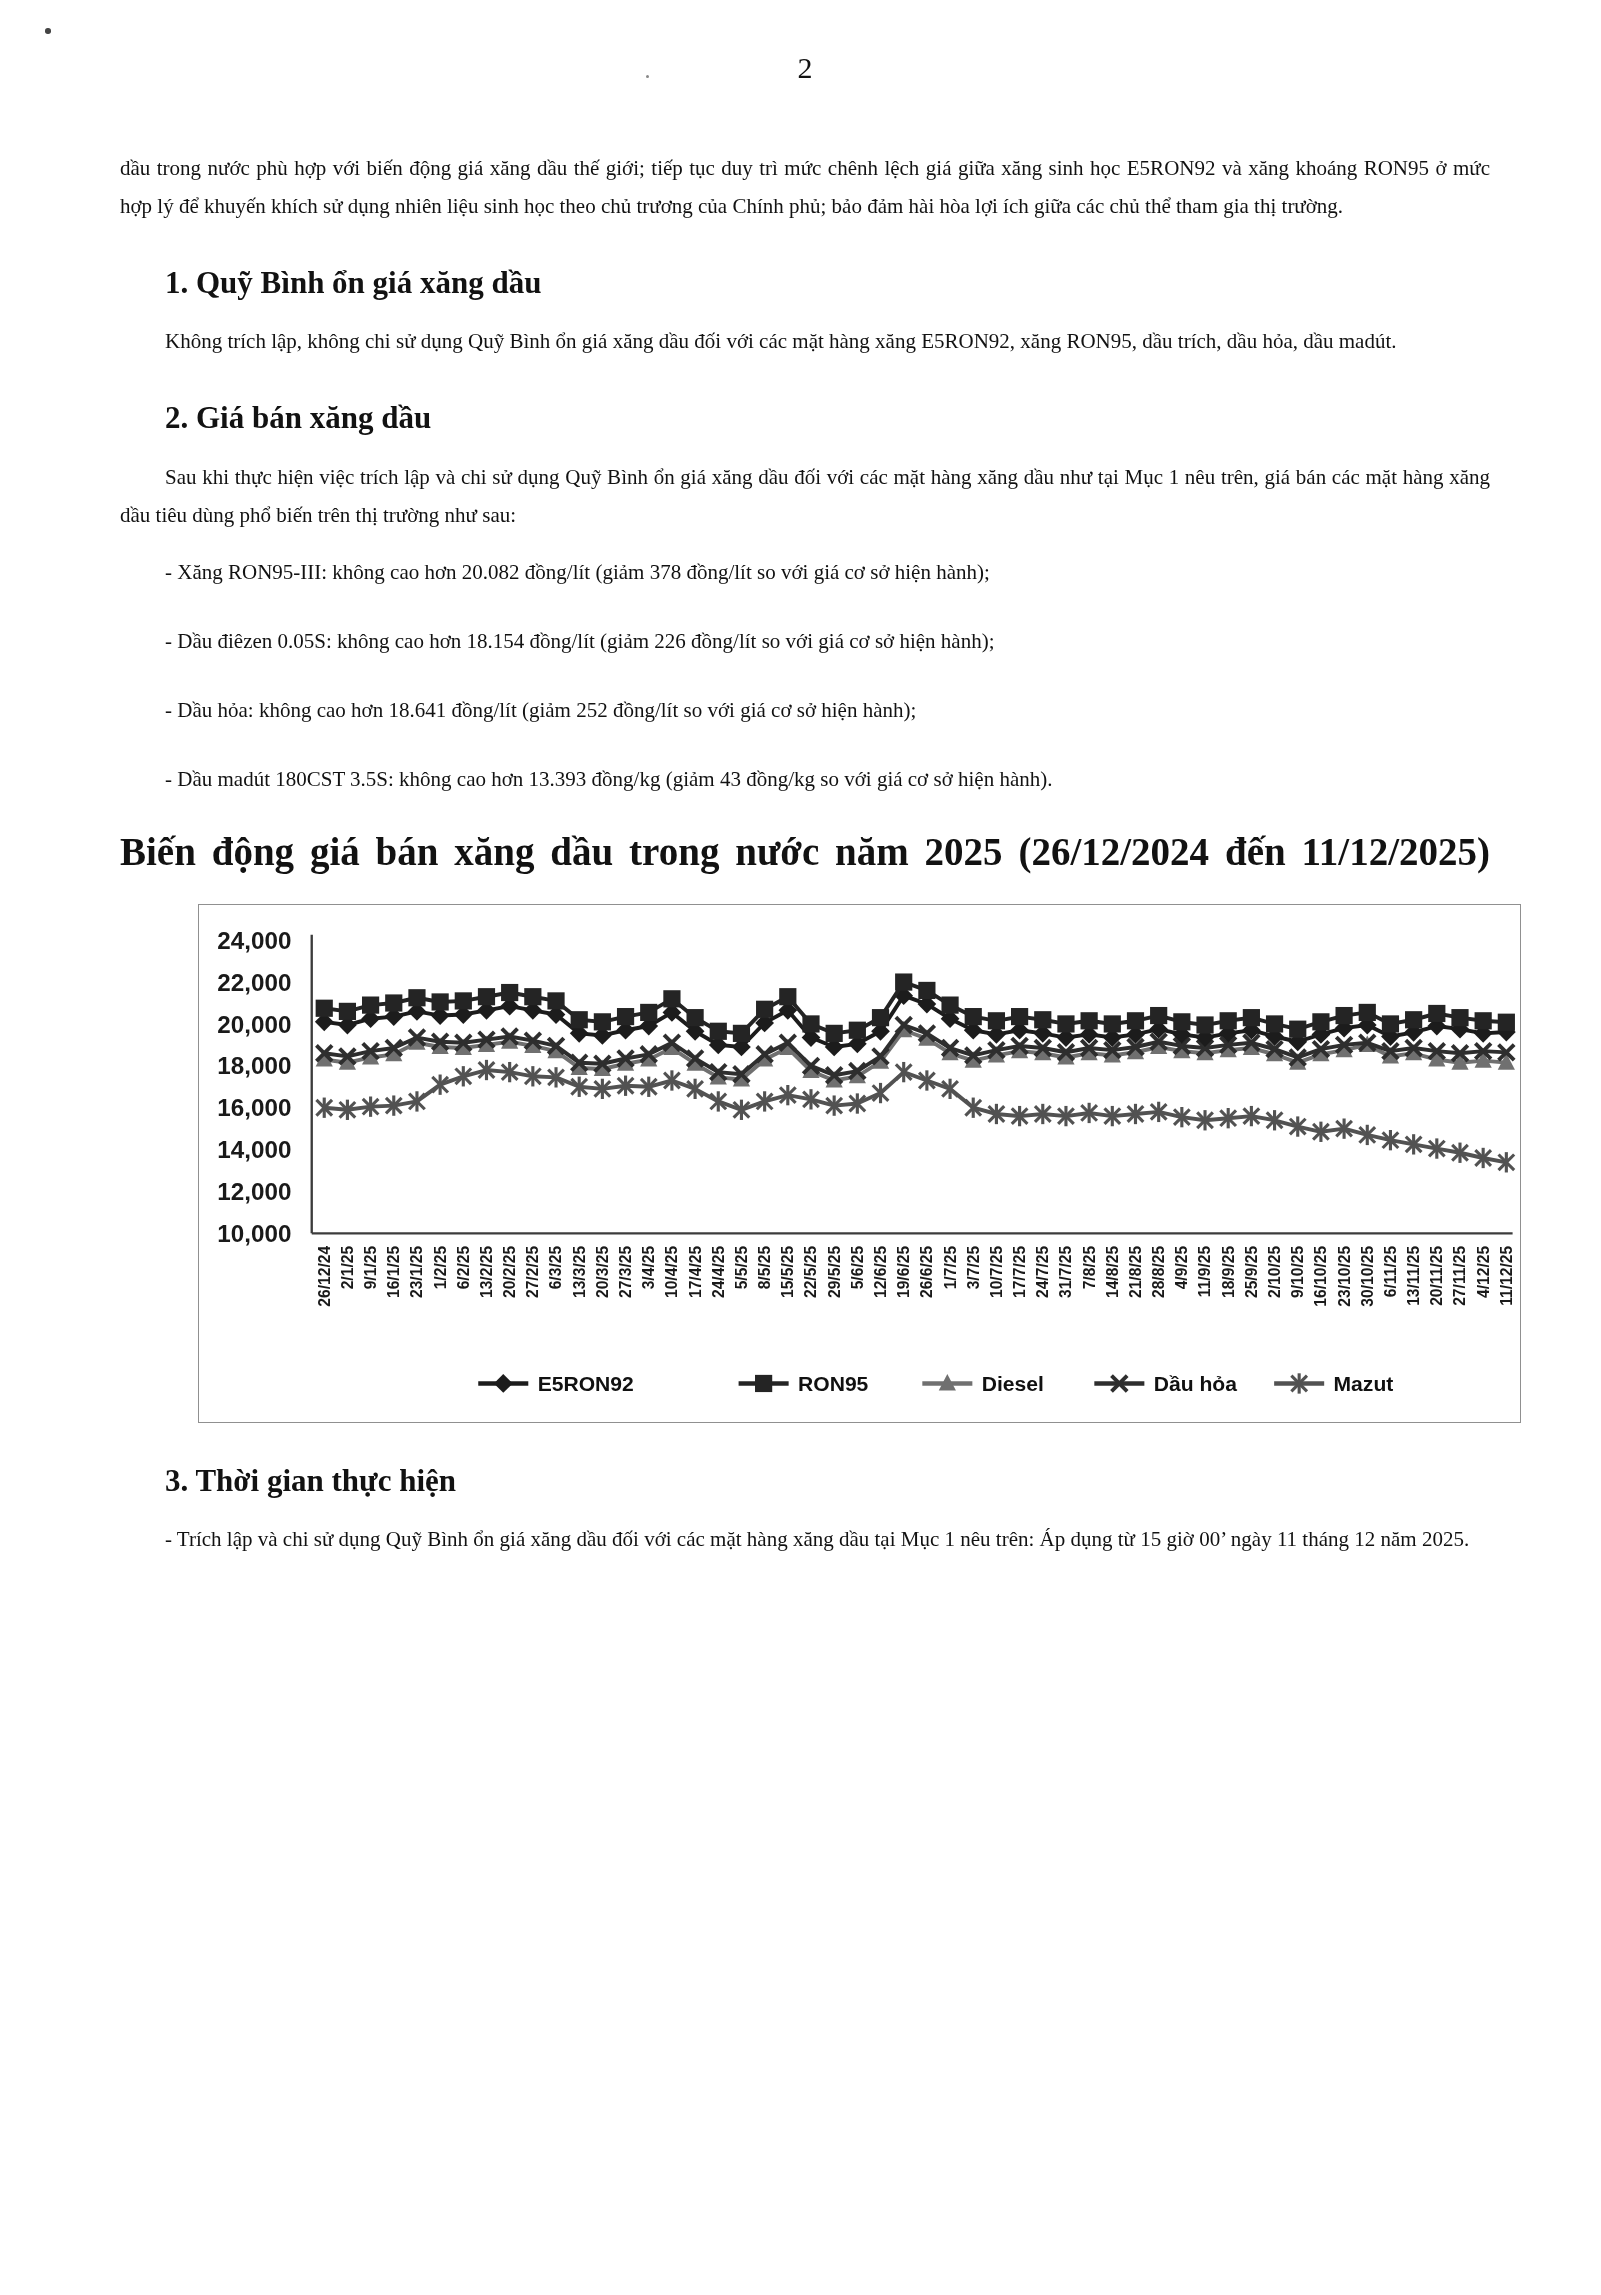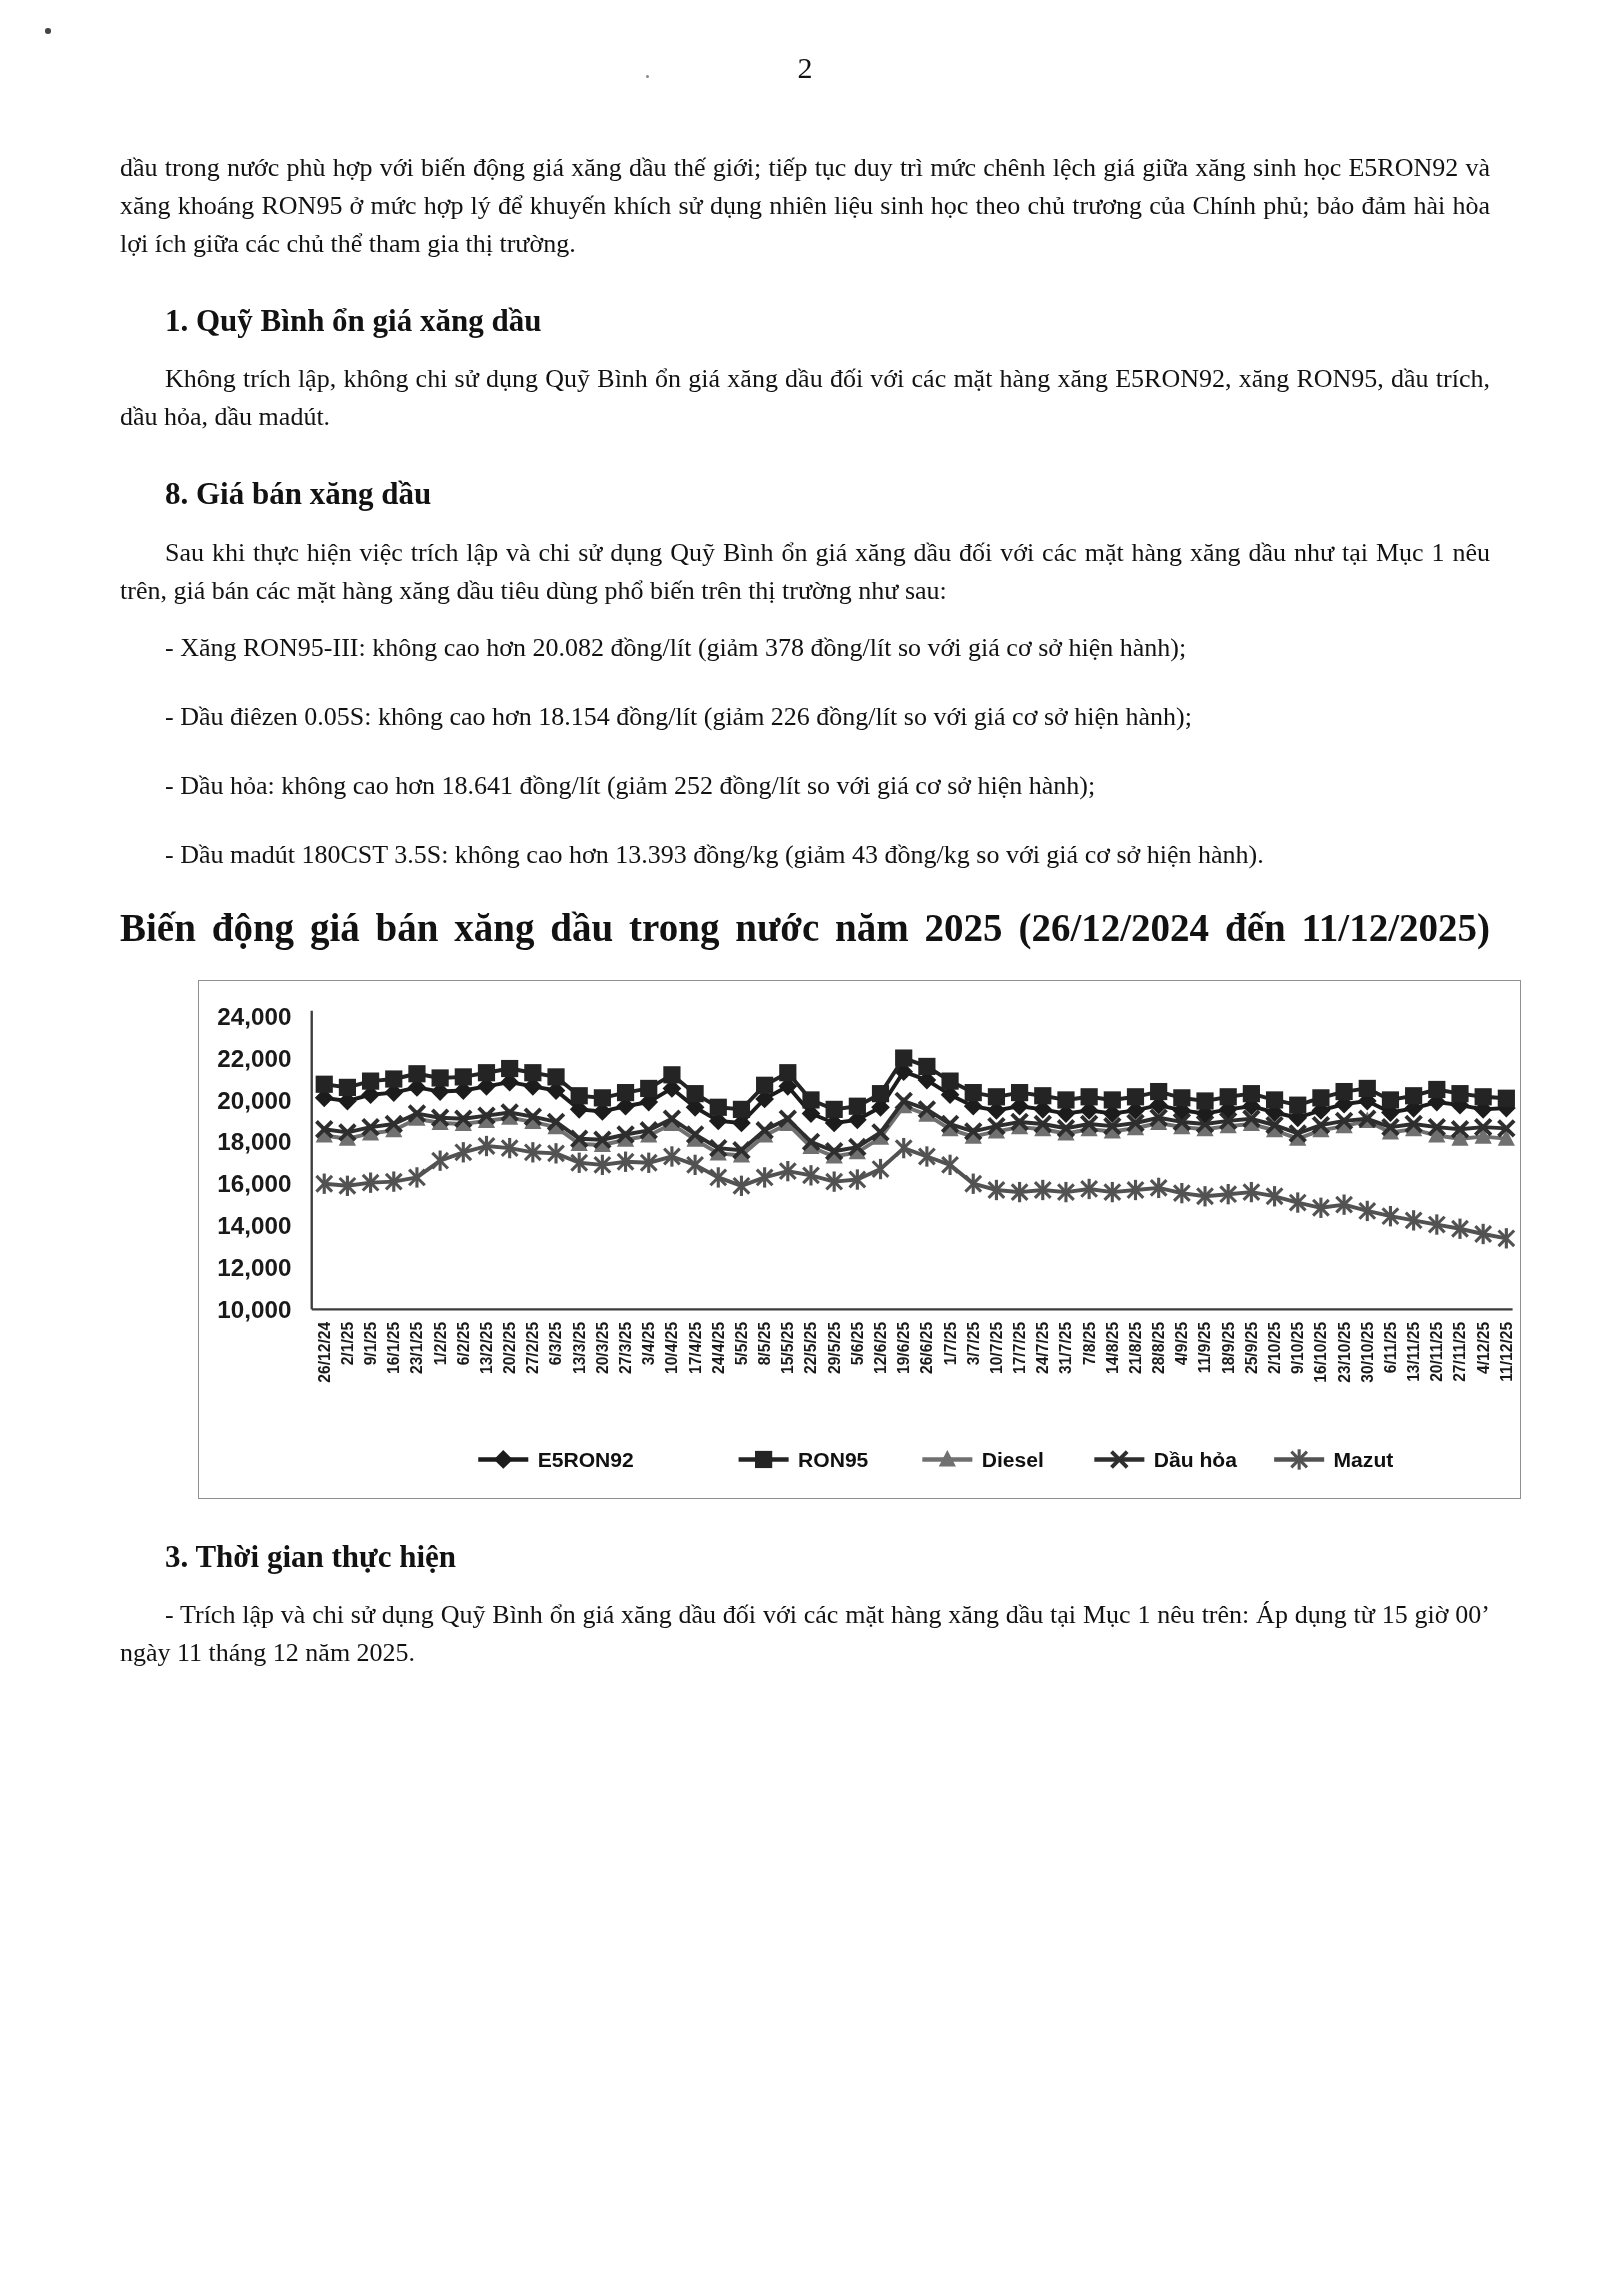--- a/index.html
+++ b/index.html
@@ -7,21 +7,21 @@
     position:relative;width:1601px;height:2295px;background:#ffffff;
     box-sizing:border-box;padding:52px 111px 0 120px;
     font-family:"Liberation Serif","DejaVu Serif",serif;color:#121212;
     overflow:hidden;
   }
   .speck{position:absolute;background:#444;border-radius:50%;}
   .s1{left:45px;top:28px;width:5.5px;height:5.5px;}
   .s2{left:646px;top:75px;width:3.1px;height:3.1px;background:#888;}
   .page-number{text-align:center;font-size:30px;line-height:31px;margin:0 0 66px 0;}
   .para{
-    font-size:26px;line-height:38px;text-align:justify;
+    font-size:21px;line-height:38px;text-align:justify;
     text-indent:45px;margin:0 0 19px 0;
   }
   .noindent{text-indent:0;}
   .bullet{margin-bottom:31px;}
   .heading{
     font-size:31px;line-height:38px;font-weight:bold;
     margin:39px 0 20.3px 45px;
   }
   .chart-title{
     font-size:39px;line-height:38px;font-weight:bold;
@@ -44,21 +44,21 @@
   <div class="speck s1"></div>
   <div class="speck s2"></div>
 
   <div class="page-number">2</div>
 
   <p class="para noindent">dầu trong nước phù hợp với biến động giá xăng dầu thế giới; tiếp tục duy trì mức chênh lệch giá giữa xăng sinh học E5RON92 và xăng khoáng RON95 ở mức hợp lý để khuyến khích sử dụng nhiên liệu sinh học theo chủ trương của Chính phủ; bảo đảm hài hòa lợi ích giữa các chủ thể tham gia thị trường.</p>
 
   <p class="heading">1. Quỹ Bình ổn giá xăng dầu</p>
   <p class="para">Không trích lập, không chi sử dụng Quỹ Bình ổn giá xăng dầu đối với các mặt hàng xăng E5RON92, xăng RON95, dầu trích, dầu hỏa, dầu madút.</p>
 
-  <p class="heading">8. Giá bán xăng dầu</p>
+  <p class="heading">2. Giá bán xăng dầu</p>
   <p class="para">Sau khi thực hiện việc trích lập và chi sử dụng Quỹ Bình ổn giá xăng dầu đối với các mặt hàng xăng dầu như tại Mục 1 nêu trên, giá bán các mặt hàng xăng dầu tiêu dùng phổ biến trên thị trường như sau:</p>
 
   <p class="para bullet">- Xăng RON95-III: không cao hơn 20.082 đồng/lít (giảm 378 đồng/lít so với giá cơ sở hiện hành);</p>
   <p class="para bullet">- Dầu điêzen 0.05S: không cao hơn 18.154 đồng/lít (giảm 226 đồng/lít so với giá cơ sở hiện hành);</p>
   <p class="para bullet">- Dầu hỏa: không cao hơn 18.641 đồng/lít (giảm 252 đồng/lít so với giá cơ sở hiện hành);</p>
   <p class="para bullet">- Dầu madút 180CST 3.5S: không cao hơn 13.393 đồng/kg (giảm 43 đồng/kg so với giá cơ sở hiện hành).</p>
 
   <p class="chart-title">Biến động giá bán xăng dầu trong nước năm 2025 (26/12/2024 đến 11/12/2025)</p>
 
   <div class="figure">

